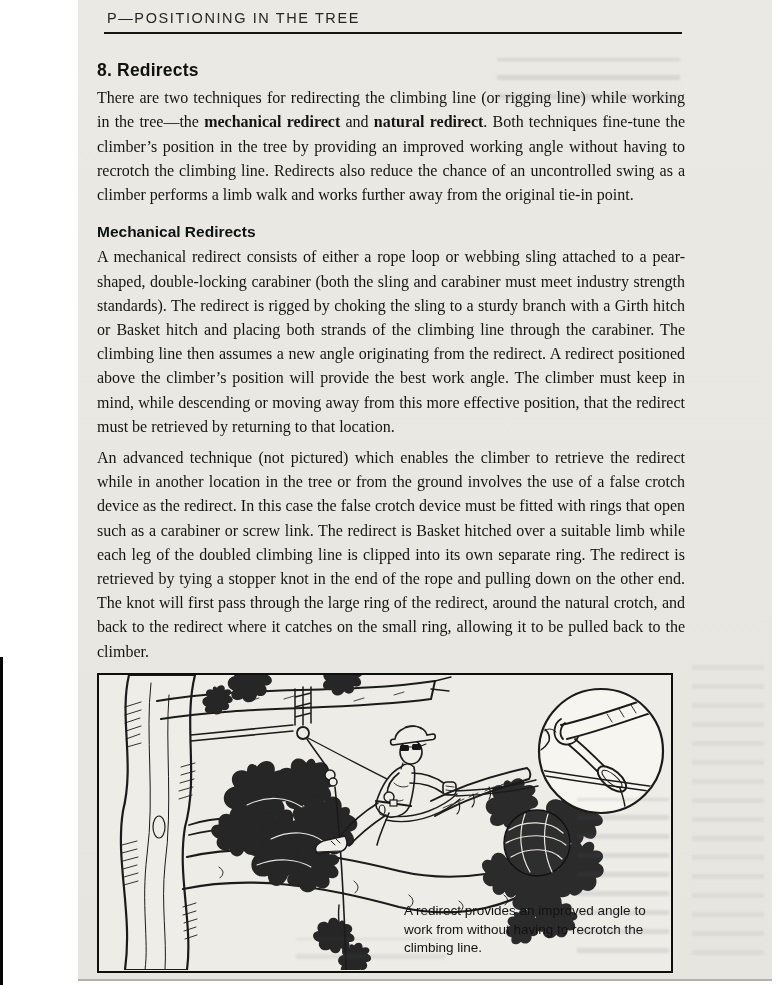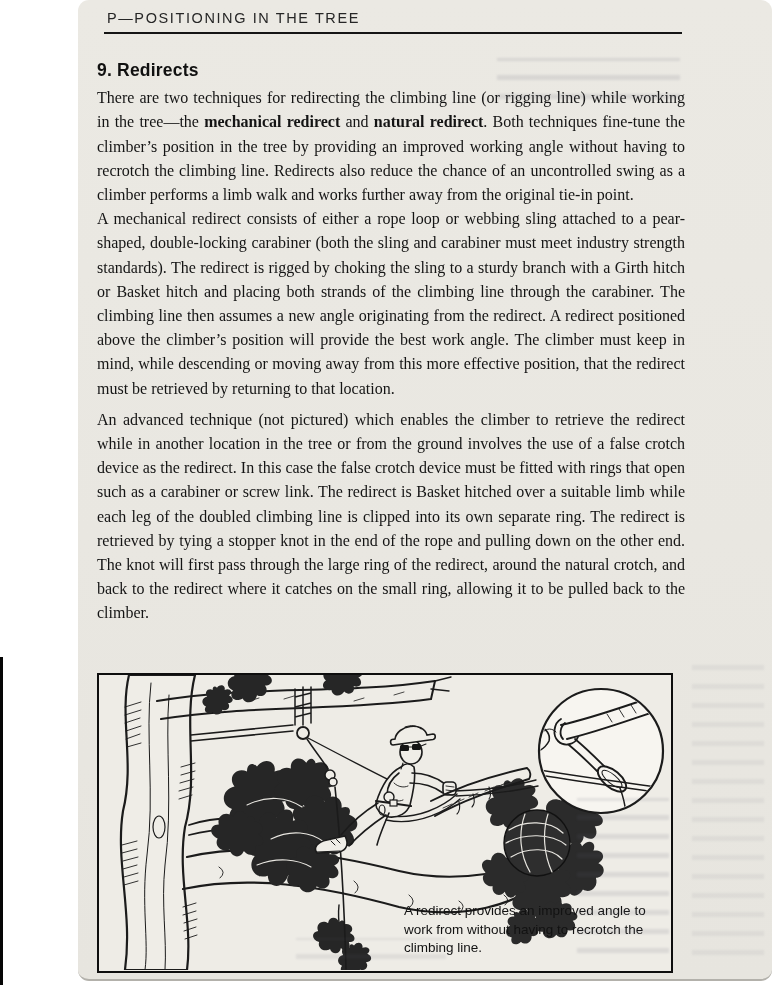--- a/index.html
+++ b/index.html
@@ -4,21 +4,21 @@
 <style>
   html,body{margin:0;padding:0;}
   body{
     width:778px;height:985px;position:relative;background:#ffffff;
     font-family:"Liberation Serif", serif;color:#141414;overflow:hidden;
   }
   .scan-edge{position:absolute;left:0;top:657px;width:3px;height:328px;background:#050505;}
   .paper{
     position:absolute;left:78px;top:0;width:694px;height:981px;
     background:linear-gradient(180deg,#ebe9e3 0%,#e9e7e1 55%,#e7e5df 100%);
-    border-bottom:2px solid #b3b1ab;box-sizing:border-box;border-radius:11px;
+    border-bottom:2px solid #b3b1ab;box-sizing:border-box;
   }
   .runhead{
     position:absolute;left:29px;top:10px;
     font-family:"Liberation Sans", sans-serif;font-size:14.5px;letter-spacing:1.6px;color:#262626;
   }
   .rule{position:absolute;left:26px;top:32px;width:578px;height:2px;background:#151515;}
   .column{
     position:absolute;left:19px;top:50px;width:588px;
     font-size:16px;line-height:24.2px;text-align:justify;
   }
@@ -57,22 +57,23 @@
 <body>
 
 <div class="scan-edge"></div>
 
 <div class="paper">
 
   <div class="runhead">P—POSITIONING IN THE TREE</div>
   <div class="rule"></div>
 
   <main class="column">
-    <h2>9. Redirects</h2>
+    <h2>8. Redirects</h2>
     <p><span>There are two techniques for redirecting the climbing line (or rigging line) while working in the tree—the </span><b>mechanical redirect</b><span> and </span><b>natural redirect</b><span>. Both techniques fine-tune the climber’s position in the tree by providing an improved working angle without having to recrotch the climbing line. Redirects also reduce the chance of an uncontrolled swing as a climber performs a limb walk and works further away from the original tie-in point.</span></p>
+    <h3>Mechanical Redirects</h3>
     <p>A mechanical redirect consists of either a rope loop or webbing sling attached to a pear-shaped, double-locking carabiner (both the sling and carabiner must meet industry strength standards). The redirect is rigged by choking the sling to a sturdy branch with a Girth hitch or Basket hitch and placing both strands of the climbing line through the carabiner. The climbing line then assumes a new angle originating from the redirect. A redirect positioned above the climber’s position will provide the best work angle. The climber must keep in mind, while descending or moving away from this more effective position, that the redirect must be retrieved by returning to that location.</p>
     <p class="spaced">An advanced technique (not pictured) which enables the climber to retrieve the redirect while in another location in the tree or from the ground involves the use of a false crotch device as the redirect. In this case the false crotch device must be fitted with rings that open such as a carabiner or screw link. The redirect is Basket hitched over a suitable limb while each leg of the doubled climbing line is clipped into its own separate ring. The redirect is retrieved by tying a stopper knot in the end of the rope and pulling down on the other end. The knot will first pass through the large ring of the redirect, around the natural crotch, and back to the redirect where it catches on the small ring, allowing it to be pulled back to the climber.</p>
   </main>
 
   <figure class="illus">
     <svg width="571" height="295" viewBox="0 0 571 295">
       <g fill="none" stroke="#1b1b1b" stroke-width="1.6" stroke-linecap="round">
 
         <g>
           <path d="M30,0 L96,0 C84,48 100,102 86,152 C78,200 94,248 88,295 L26,295 C34,238 16,186 24,136 C36,88 20,42 30,0 Z" fill="#efede7" stroke-width="2.2"></path>

